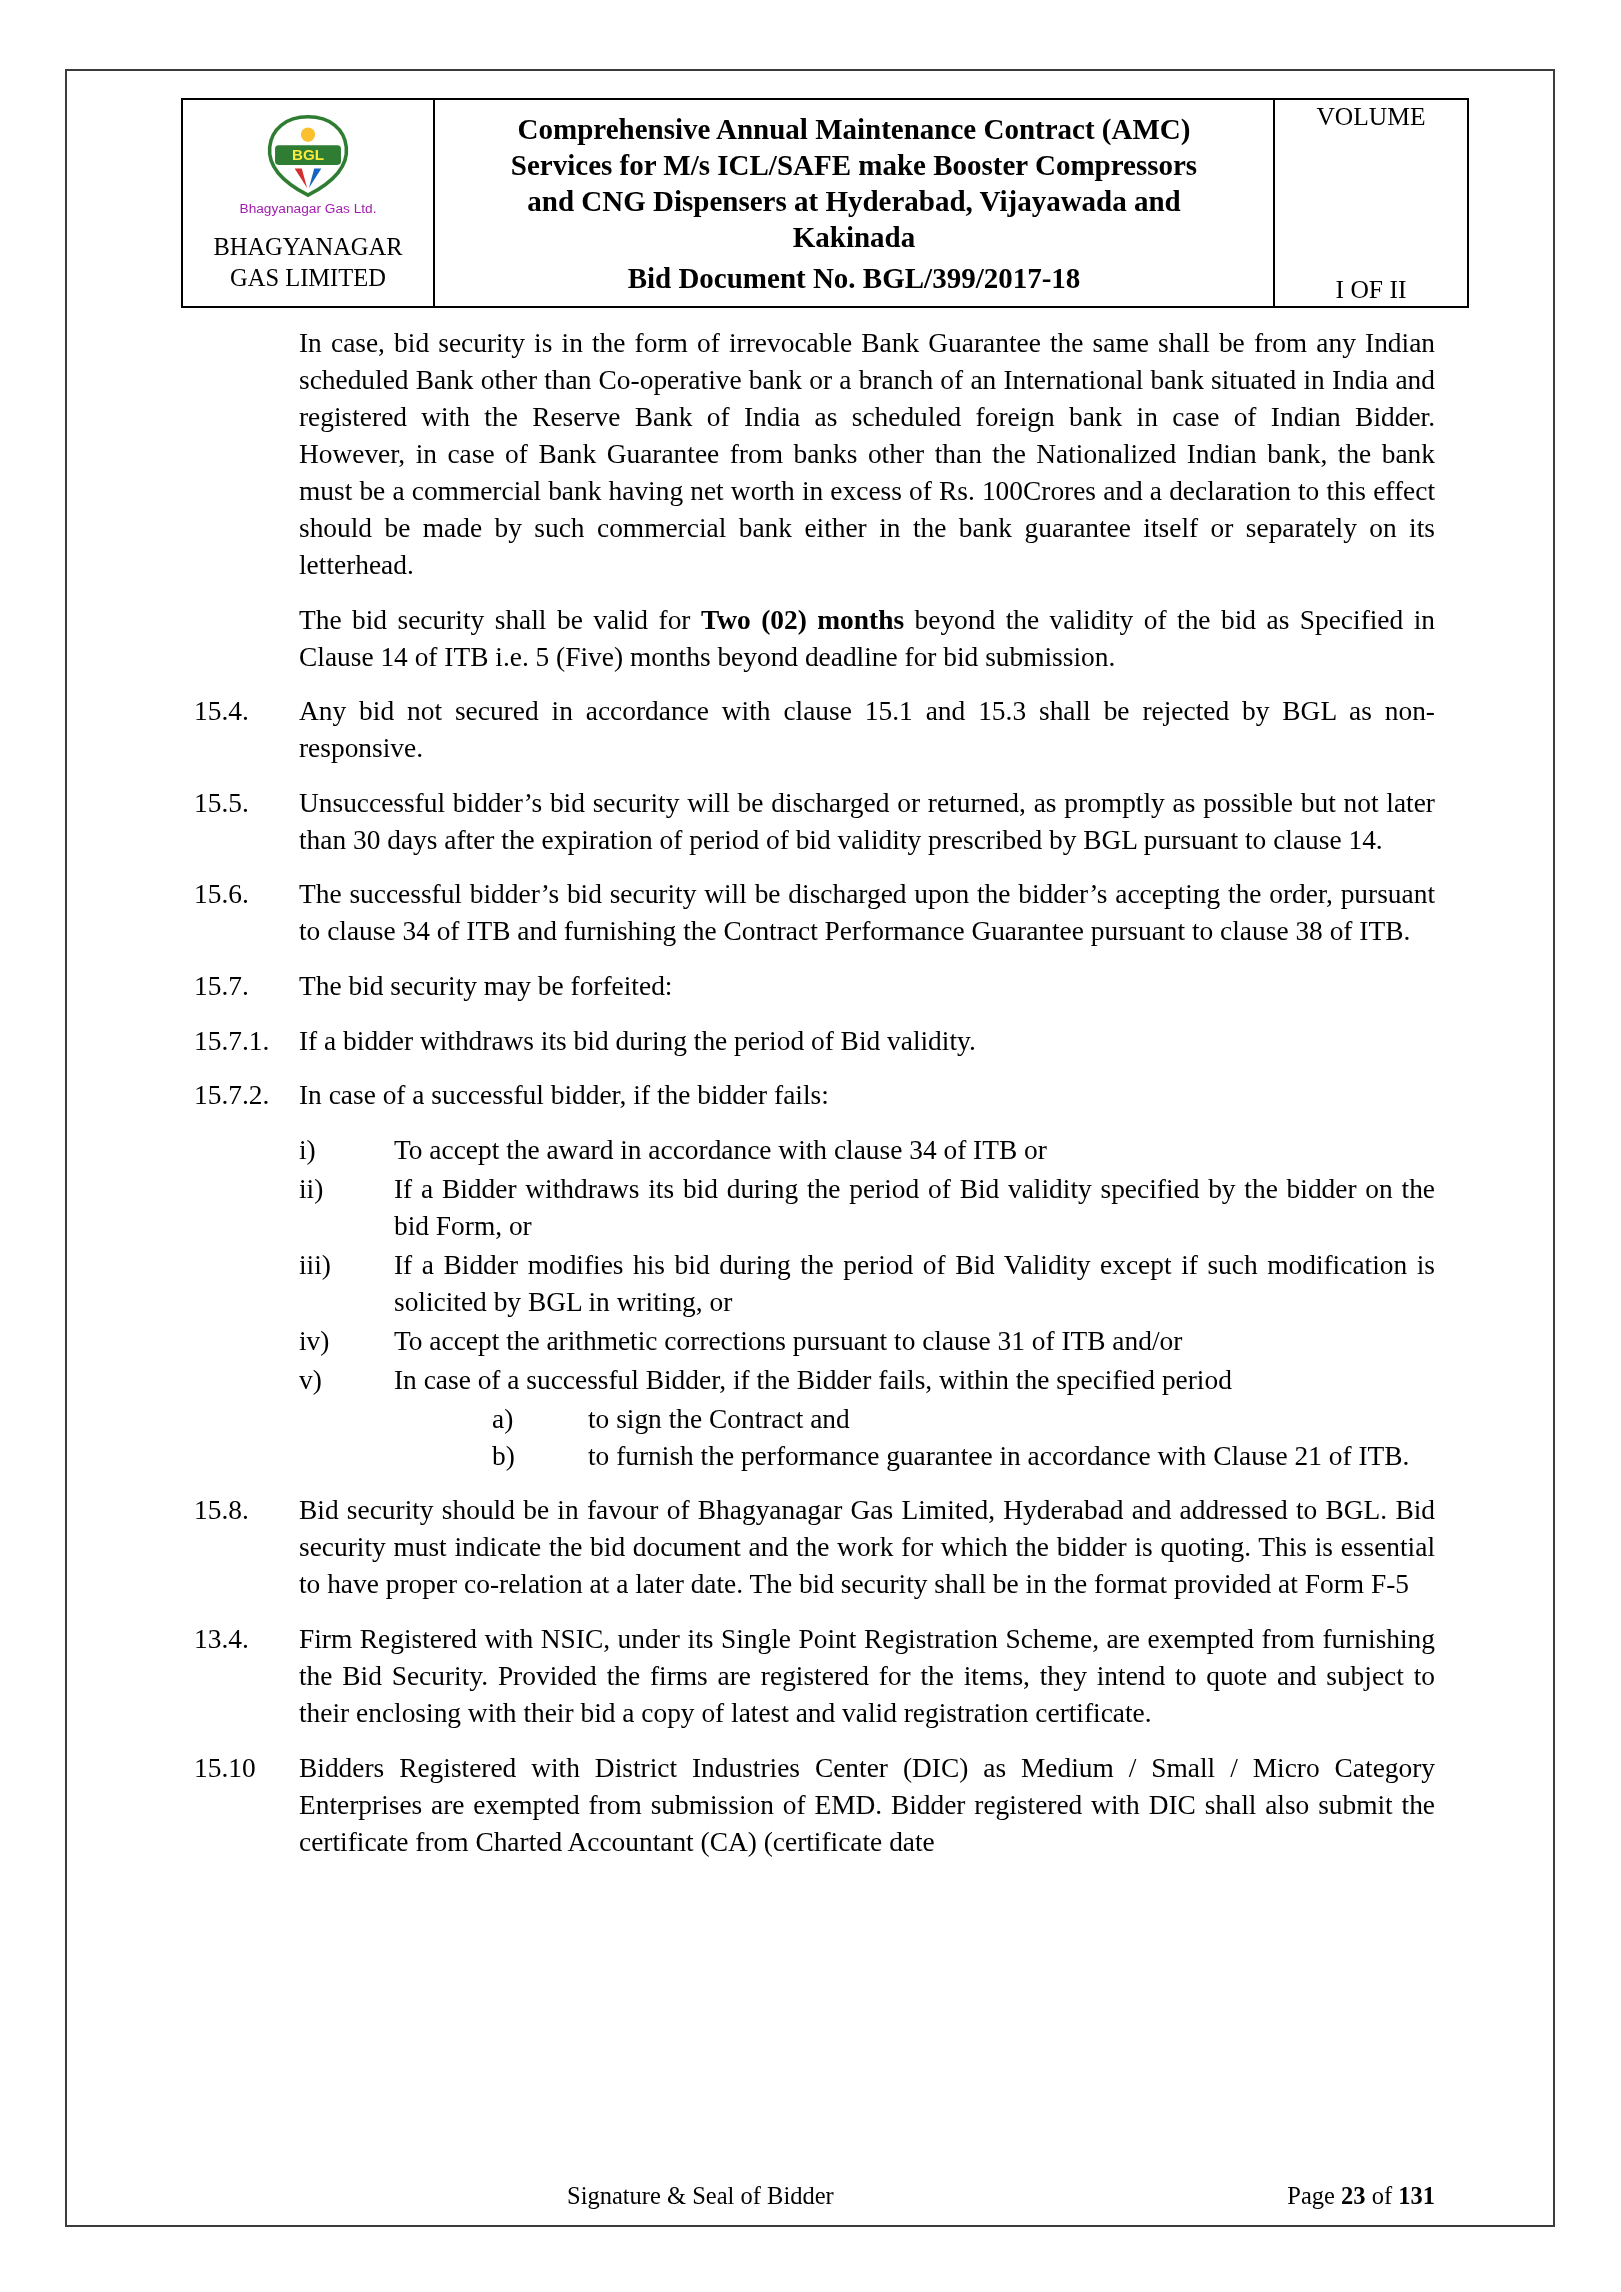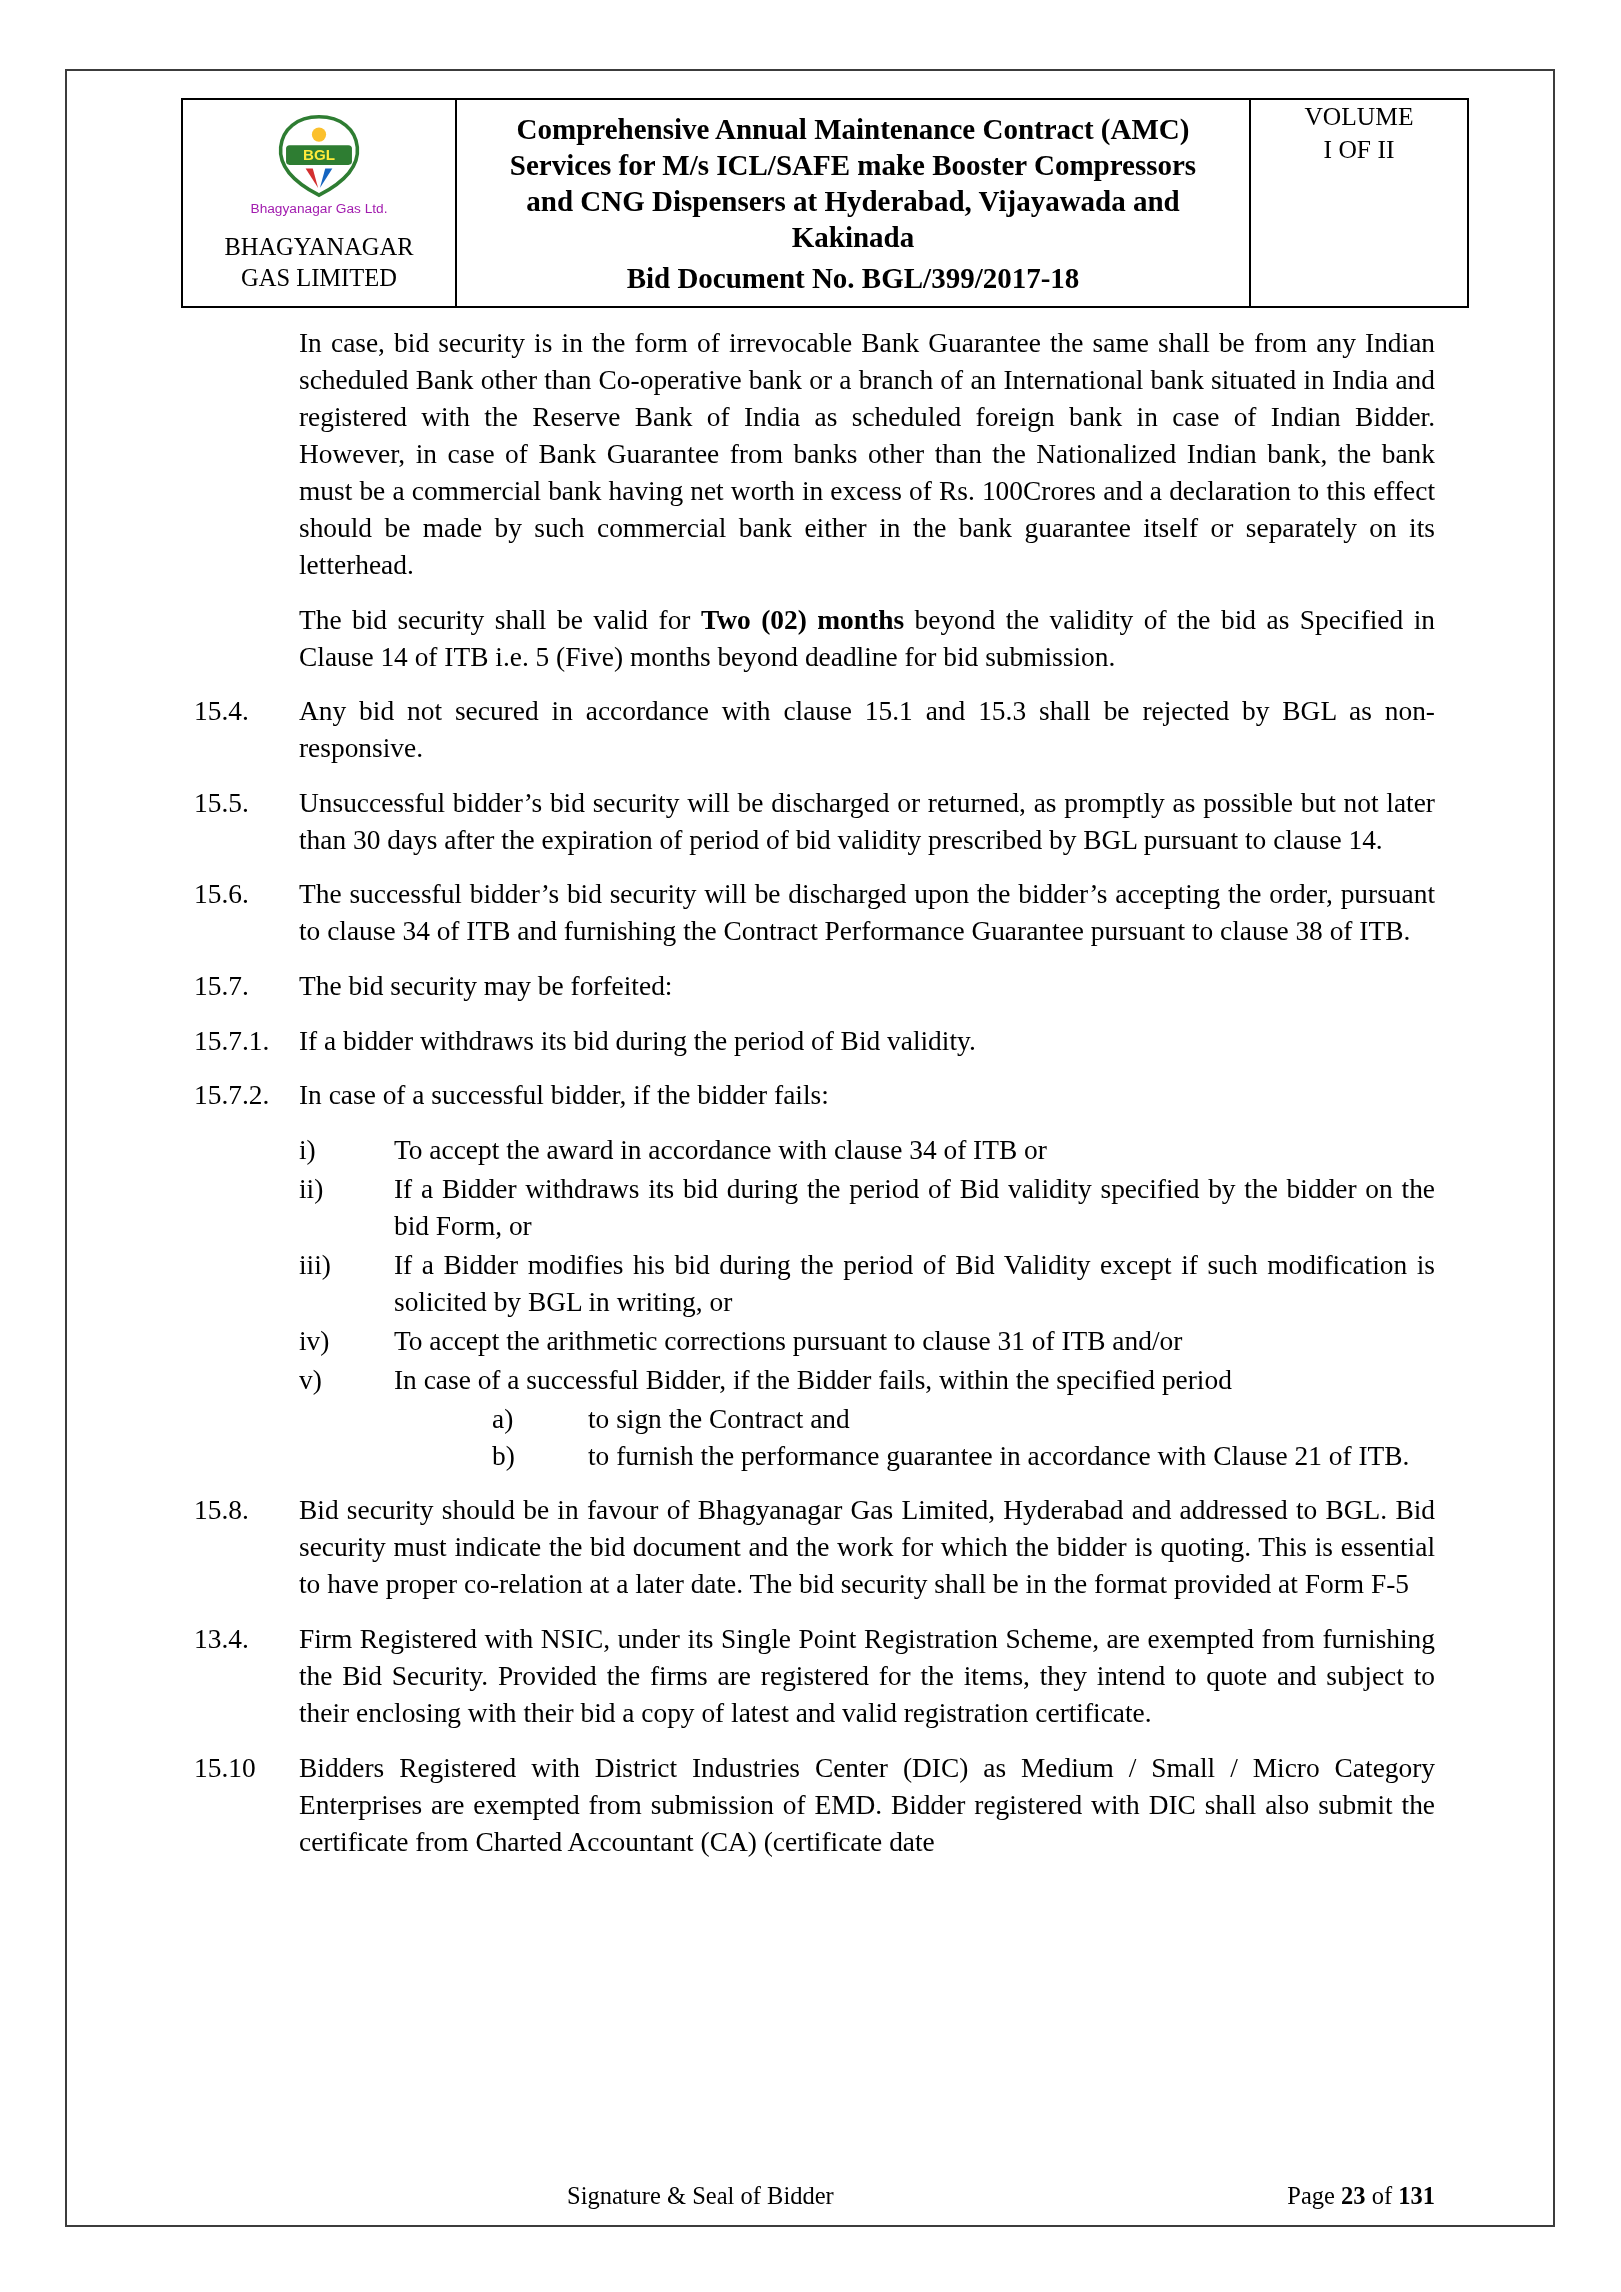--- a/index.html
+++ b/index.html
@@ -23,21 +23,21 @@
   
   .header {
     position: absolute;
     left: 181px; top: 98px;
     width: 1288px;
     display: flex;
     border: 2px solid #000;
     background: #fff;
   }
   .logo-cell {
-    width: 274px;
+    width: 252px;
     border-right: 2px solid #000;
     display: flex; flex-direction: column;
     align-items: center; justify-content: center;
     padding: 9.8px 5.9px;
     text-align: center;
   }
   .brand {
     font-size: 13.7px;
     color: #a21caf;
     margin-top: 2px;
@@ -47,22 +47,22 @@
   .title-cell {
     flex: 1;
     border-right: 2px solid #000;
     text-align: center;
     padding: 11.8px 9.8px;
     display: flex; flex-direction: column; justify-content: center;
   }
   .doc-title { font-weight: bold; font-size: 29px; line-height: 1.24; }
   .doc-no { font-weight: bold; font-size: 29px; margin-top: 5.9px; }
   .volume-cell {
-    width: 216px;
-    display: flex; flex-direction: column; justify-content: flex-start;
+    width: 192px;
+    display: flex; flex-direction: column; justify-content: space-between;
     text-align: center;
     font-size: 25.5px; line-height: 1.3;
   }
   
   .bodyc {
     position: absolute;
     left: 194px; top: 325px;
     width: 1241px;
     font-size: 27.4px;
     line-height: 37px;

